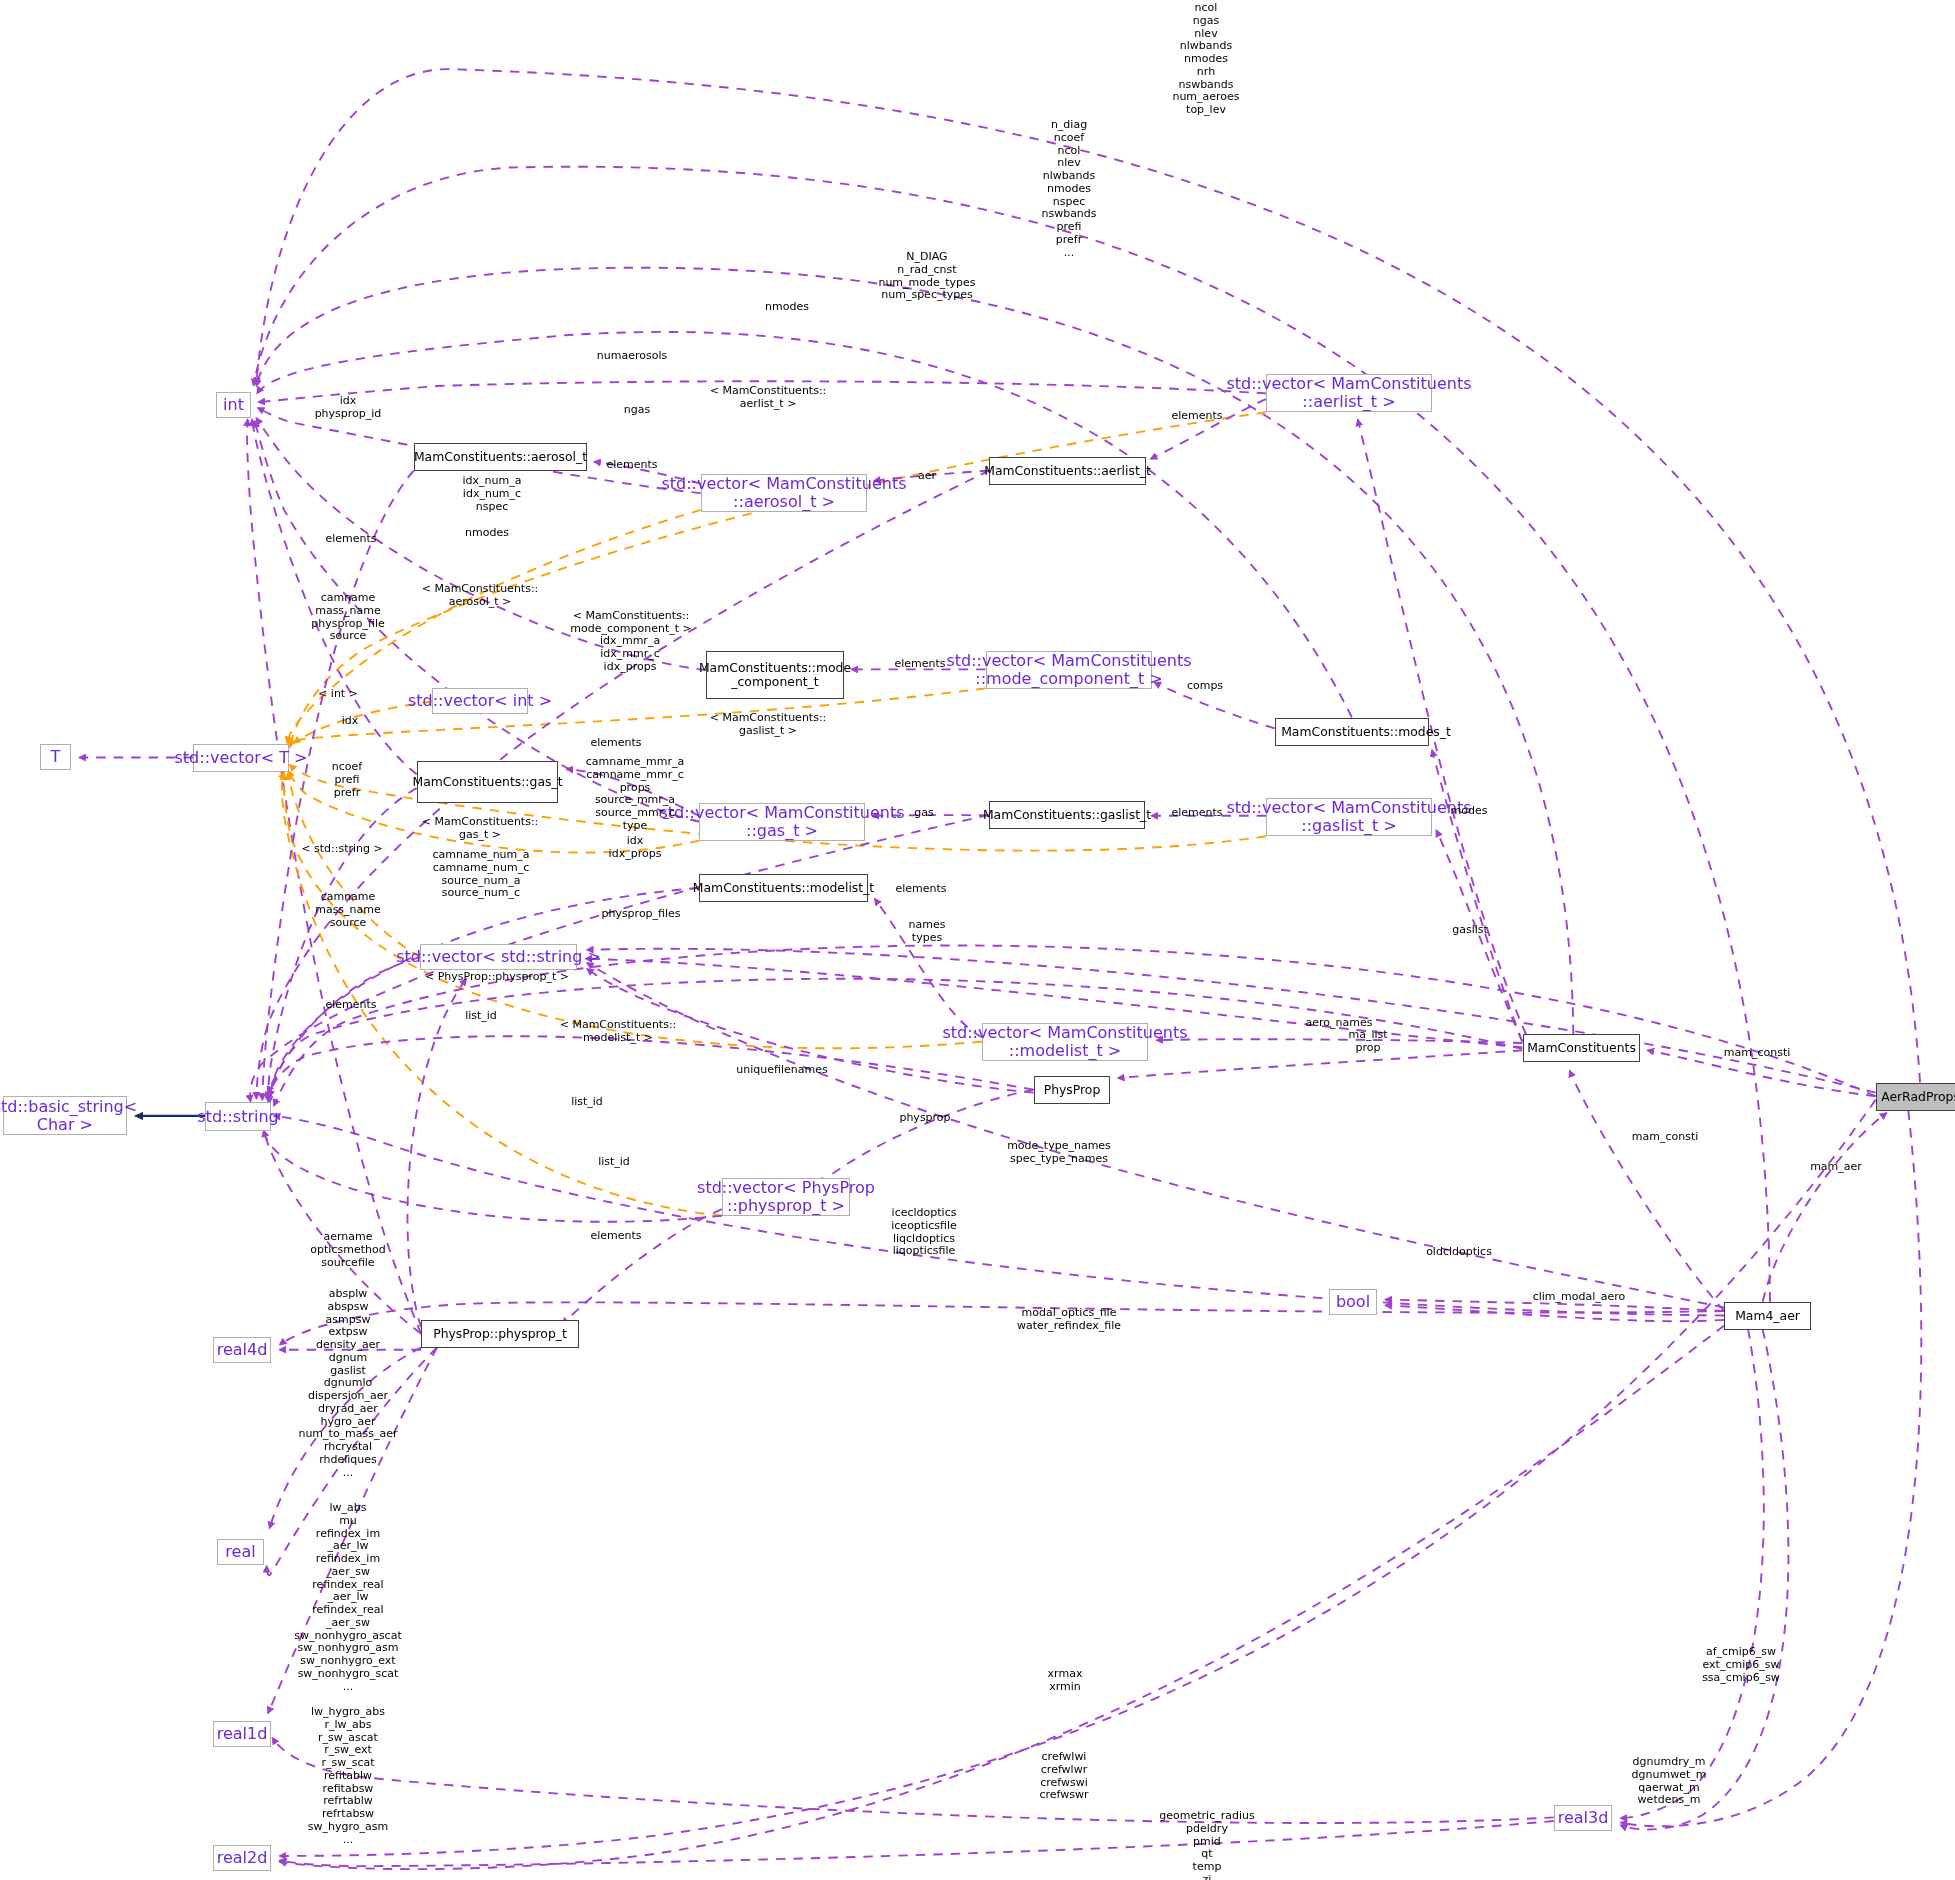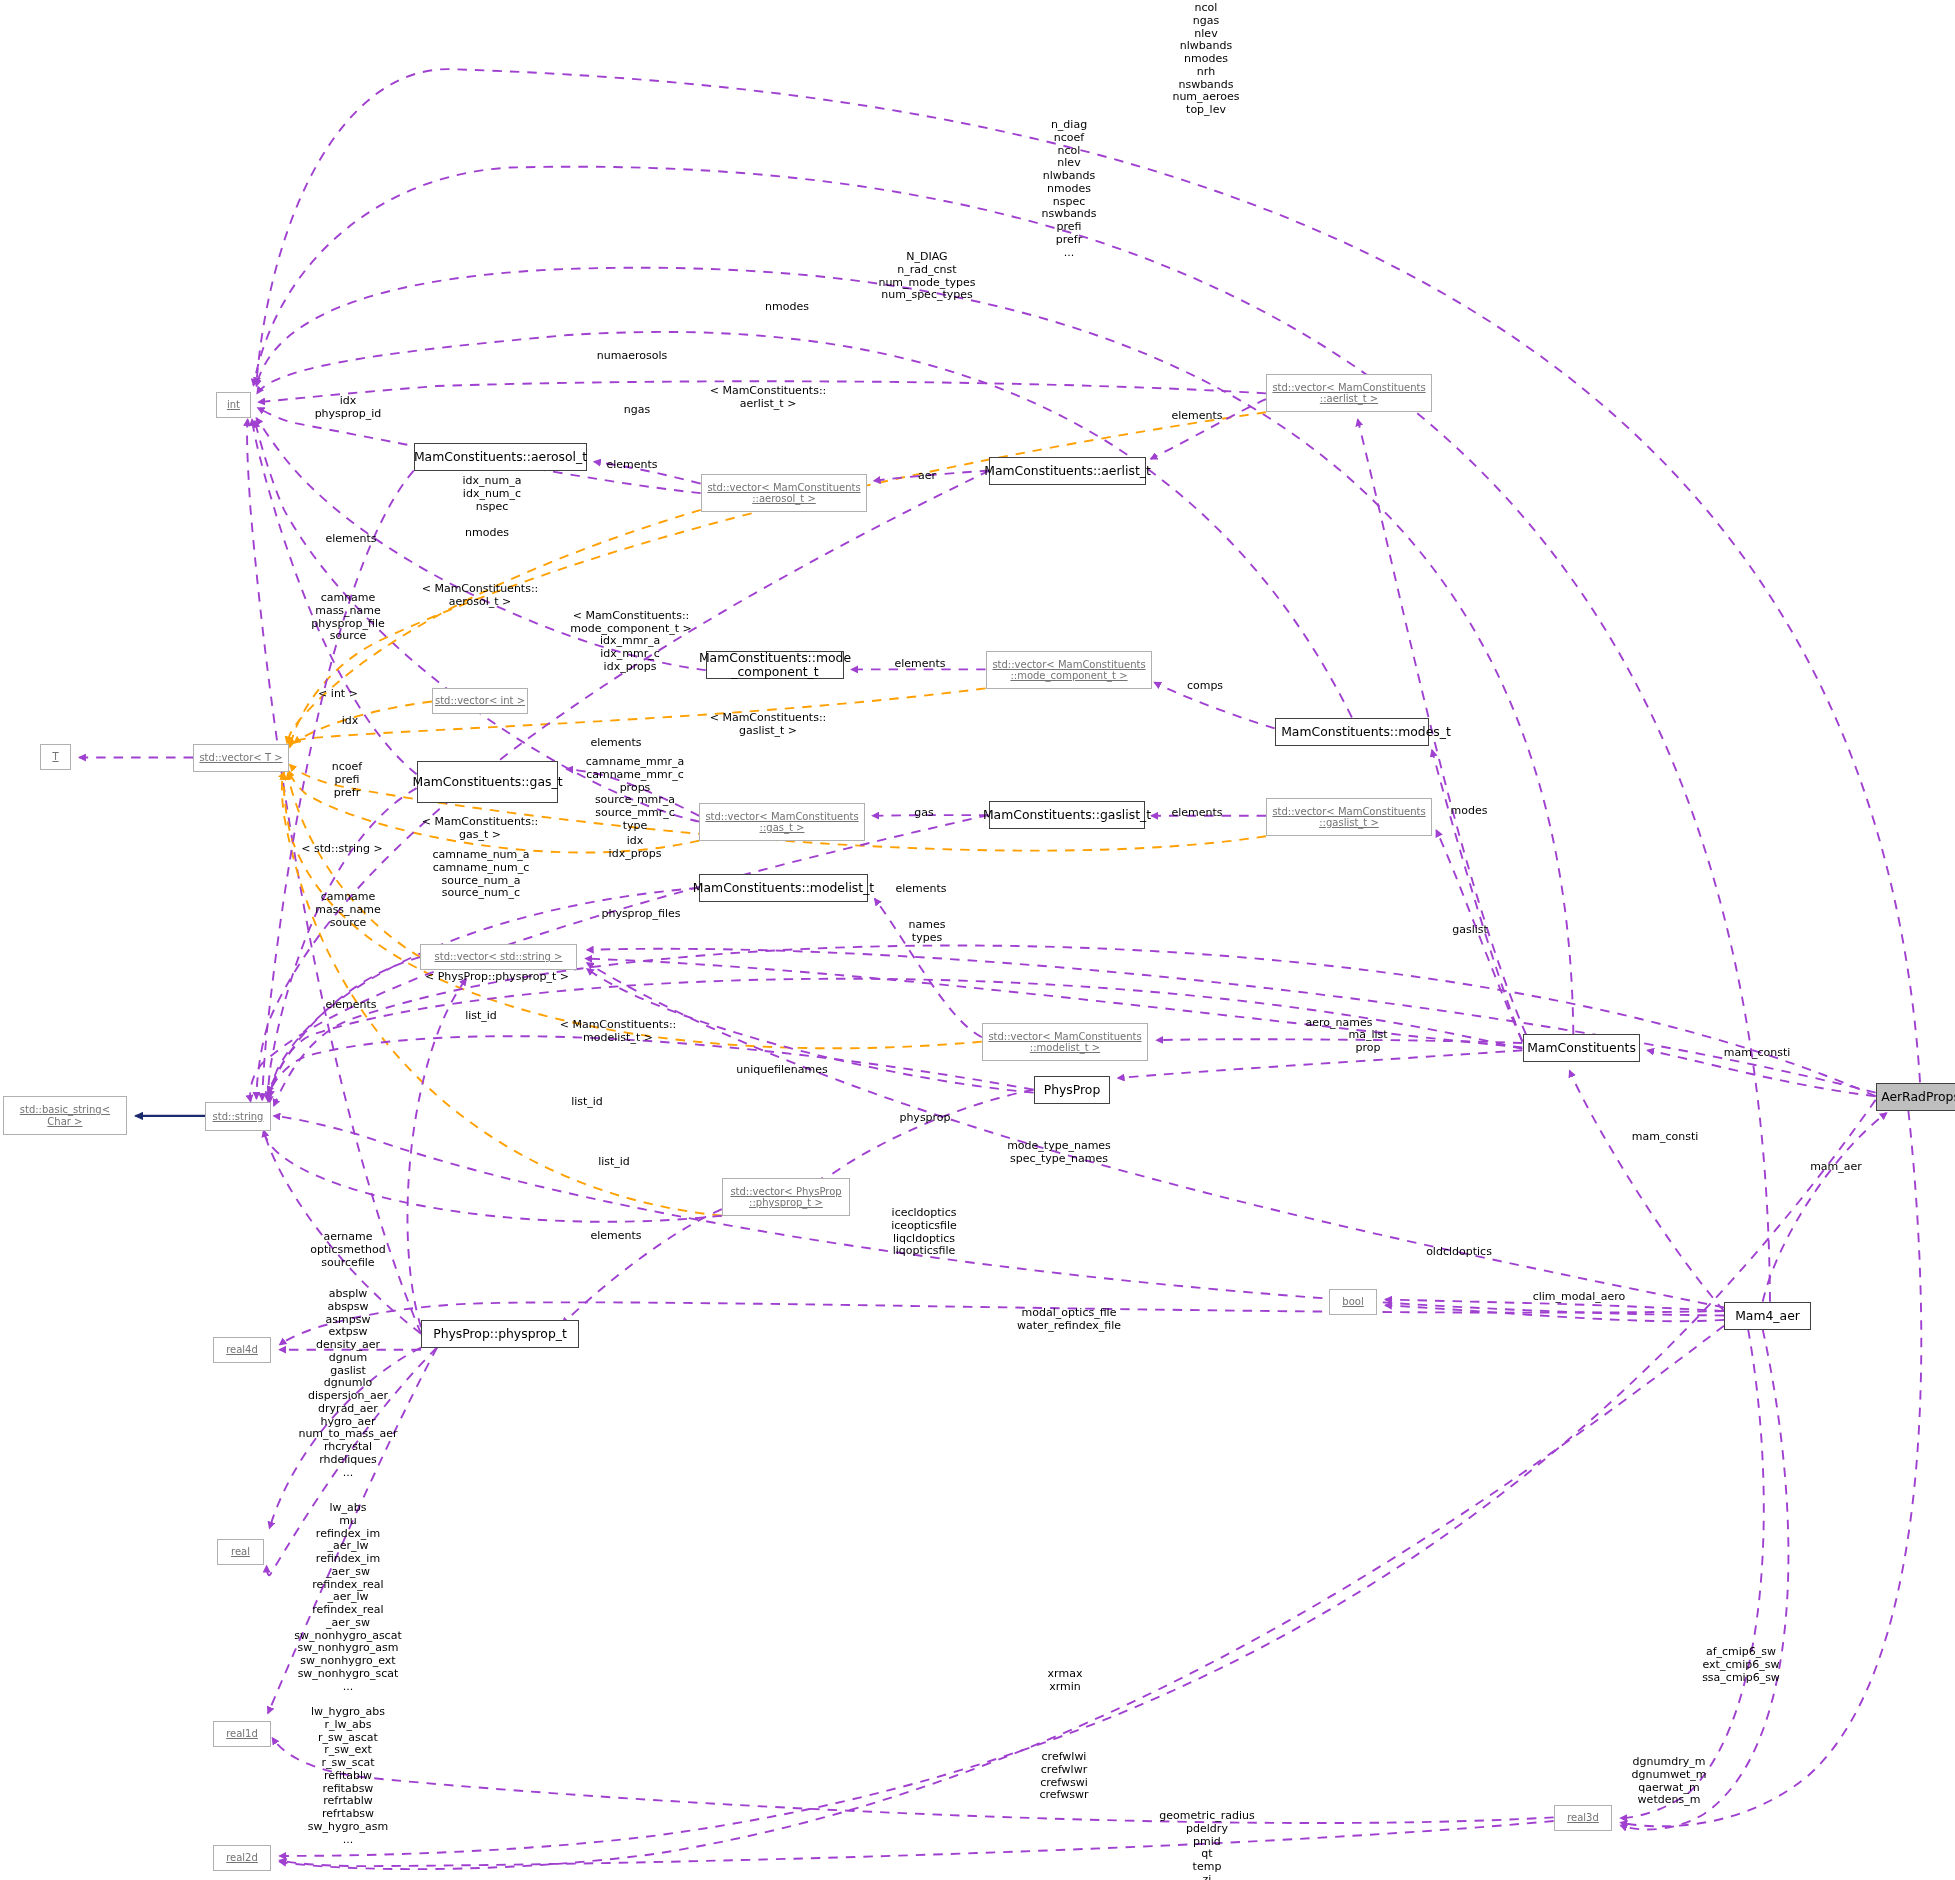--- a/index.html
+++ b/index.html
@@ -5,21 +5,21 @@
   html,body{margin:0;padding:0;background:#ffffff;}
   body{font-family:"DejaVu Sans","Liberation Sans",sans-serif;}
   #canvas{position:relative;width:1955px;height:1880px;background:#fff;overflow:hidden;}
   svg#edges{position:absolute;left:0;top:0;width:1955px;height:1880px;pointer-events:none;}
 
   .node{position:absolute;box-sizing:border-box;background:#ffffff;
         display:flex;align-items:center;justify-content:center;text-align:center;
         line-height:1.12;white-space:pre;}
   
   .n-class{border:1.5px solid #404040;color:#000;font-size:12.4px;}
-  .n-tmpl {border:1.1px solid #b0b0b0;color:#737373;font-size:10px;text-decoration:underline;}
+  .n-tmpl {border:1.1px solid #b0b0b0;color:#6d28d9;font-size:16px;}
   .n-this {border:1.5px solid #404040;background:#bfbfbf;color:#000;font-size:12.4px;}
 
   .lbl{position:absolute;color:#000;font-size:11px;line-height:1.16;text-align:center;
        white-space:pre;transform:translateX(-50%);}
 </style>
 </head>
 <body>
 
 <div id="canvas">
 
@@ -163,21 +163,21 @@
       <div class="node n-tmpl" style="left: 213px; top: 1721px; width: 58px; height: 26px;">real1d</div>
       <div class="node n-tmpl" style="left: 213px; top: 1845px; width: 58px; height: 26px;">real2d</div>
       <div class="node n-tmpl" style="left: 1554px; top: 1805px; width: 58px; height: 26px;">real3d</div>
       <div class="node n-tmpl" style="left: 1329px; top: 1289px; width: 48px; height: 26px;">bool</div>
       <div class="node n-class" style="left: 414px; top: 443px; width: 173px; height: 28px;">MamConstituents::aerosol_t</div>
       <div class="node n-tmpl" style="left: 701px; top: 474px; width: 166px; height: 38px;">std::vector&lt; MamConstituents
 ::aerosol_t &gt;</div>
       <div class="node n-class" style="left: 989px; top: 457px; width: 157px; height: 28px;">MamConstituents::aerlist_t</div>
       <div class="node n-tmpl" style="left: 1266px; top: 374px; width: 166px; height: 38px;">std::vector&lt; MamConstituents
 ::aerlist_t &gt;</div>
-      <div class="node n-class" style="left: 706px; top: 651px; width: 138px; height: 28px;">MamConstituents::mode
+      <div class="node n-class" style="left: 706px; top: 651px; width: 138px; height: 48px;">MamConstituents::mode
 _component_t</div>
       <div class="node n-tmpl" style="left: 986px; top: 651px; width: 166px; height: 38px;">std::vector&lt; MamConstituents
 ::mode_component_t &gt;</div>
       <div class="node n-class" style="left: 1275px; top: 718px; width: 154px; height: 28px; padding-left: 28px;">MamConstituents::modes_t</div>
       <div class="node n-class" style="left: 417px; top: 761px; width: 141px; height: 42px;">MamConstituents::gas_t</div>
       <div class="node n-tmpl" style="left: 699px; top: 803px; width: 166px; height: 38px;">std::vector&lt; MamConstituents
 ::gas_t &gt;</div>
       <div class="node n-class" style="left: 989px; top: 801px; width: 156px; height: 28px;">MamConstituents::gaslist_t</div>
       <div class="node n-tmpl" style="left: 1266px; top: 798px; width: 166px; height: 38px;">std::vector&lt; MamConstituents
 ::gaslist_t &gt;</div>

